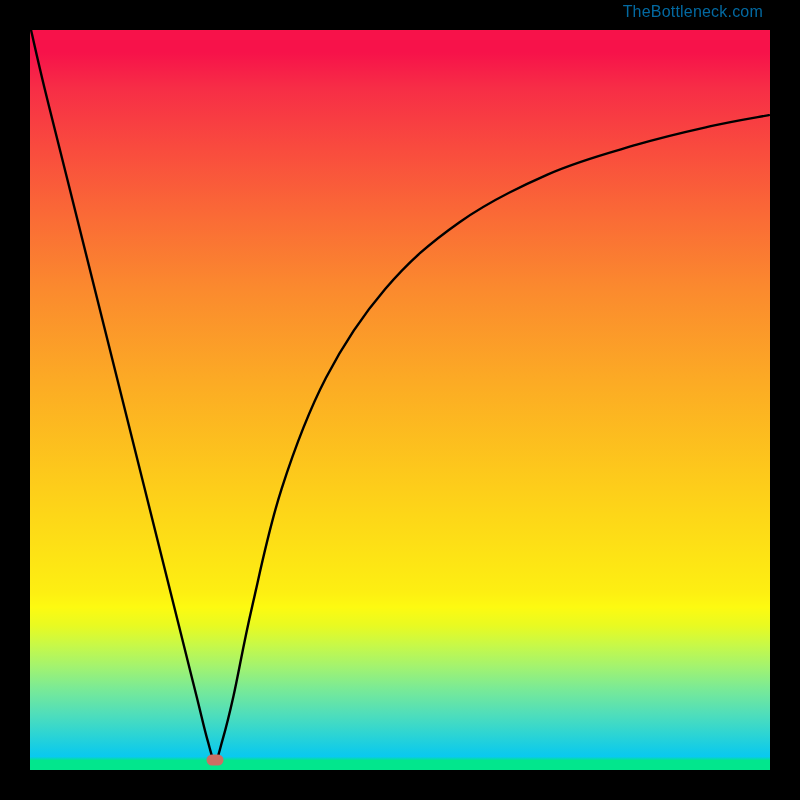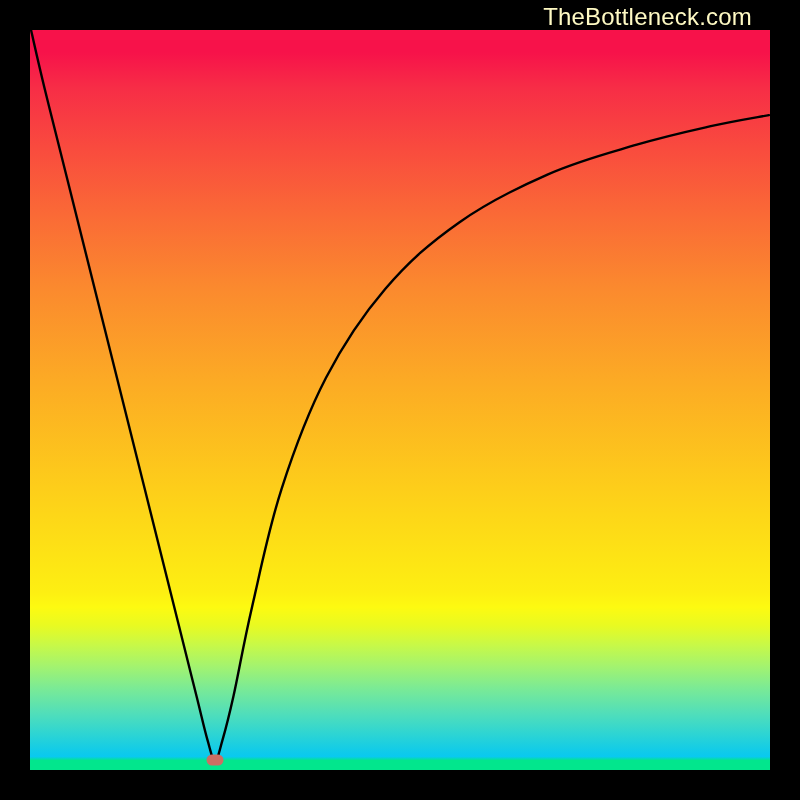--- a/index.html
+++ b/index.html
@@ -53,24 +53,24 @@
       #02e68d 100%
     );
   }
   .curve-layer {
     position: absolute;
     inset: 0;
   }
   .watermark {
     position: absolute;
     top: 3px;
-    right: 48px;
+    right: 37px;
     font-family: Arial, Helvetica, sans-serif;
-    font-size: 24px;
-    color: #fef9c3;
+    font-size: 16px;
+    color: #0369a1;
     letter-spacing: 0.2px;
   }
   .marker {
     position: absolute;
     width: 17px;
     height: 11px;
     background: #cc6e63;
     border-radius: 6px;
     transform: translate(-50%, -50%);
   }

